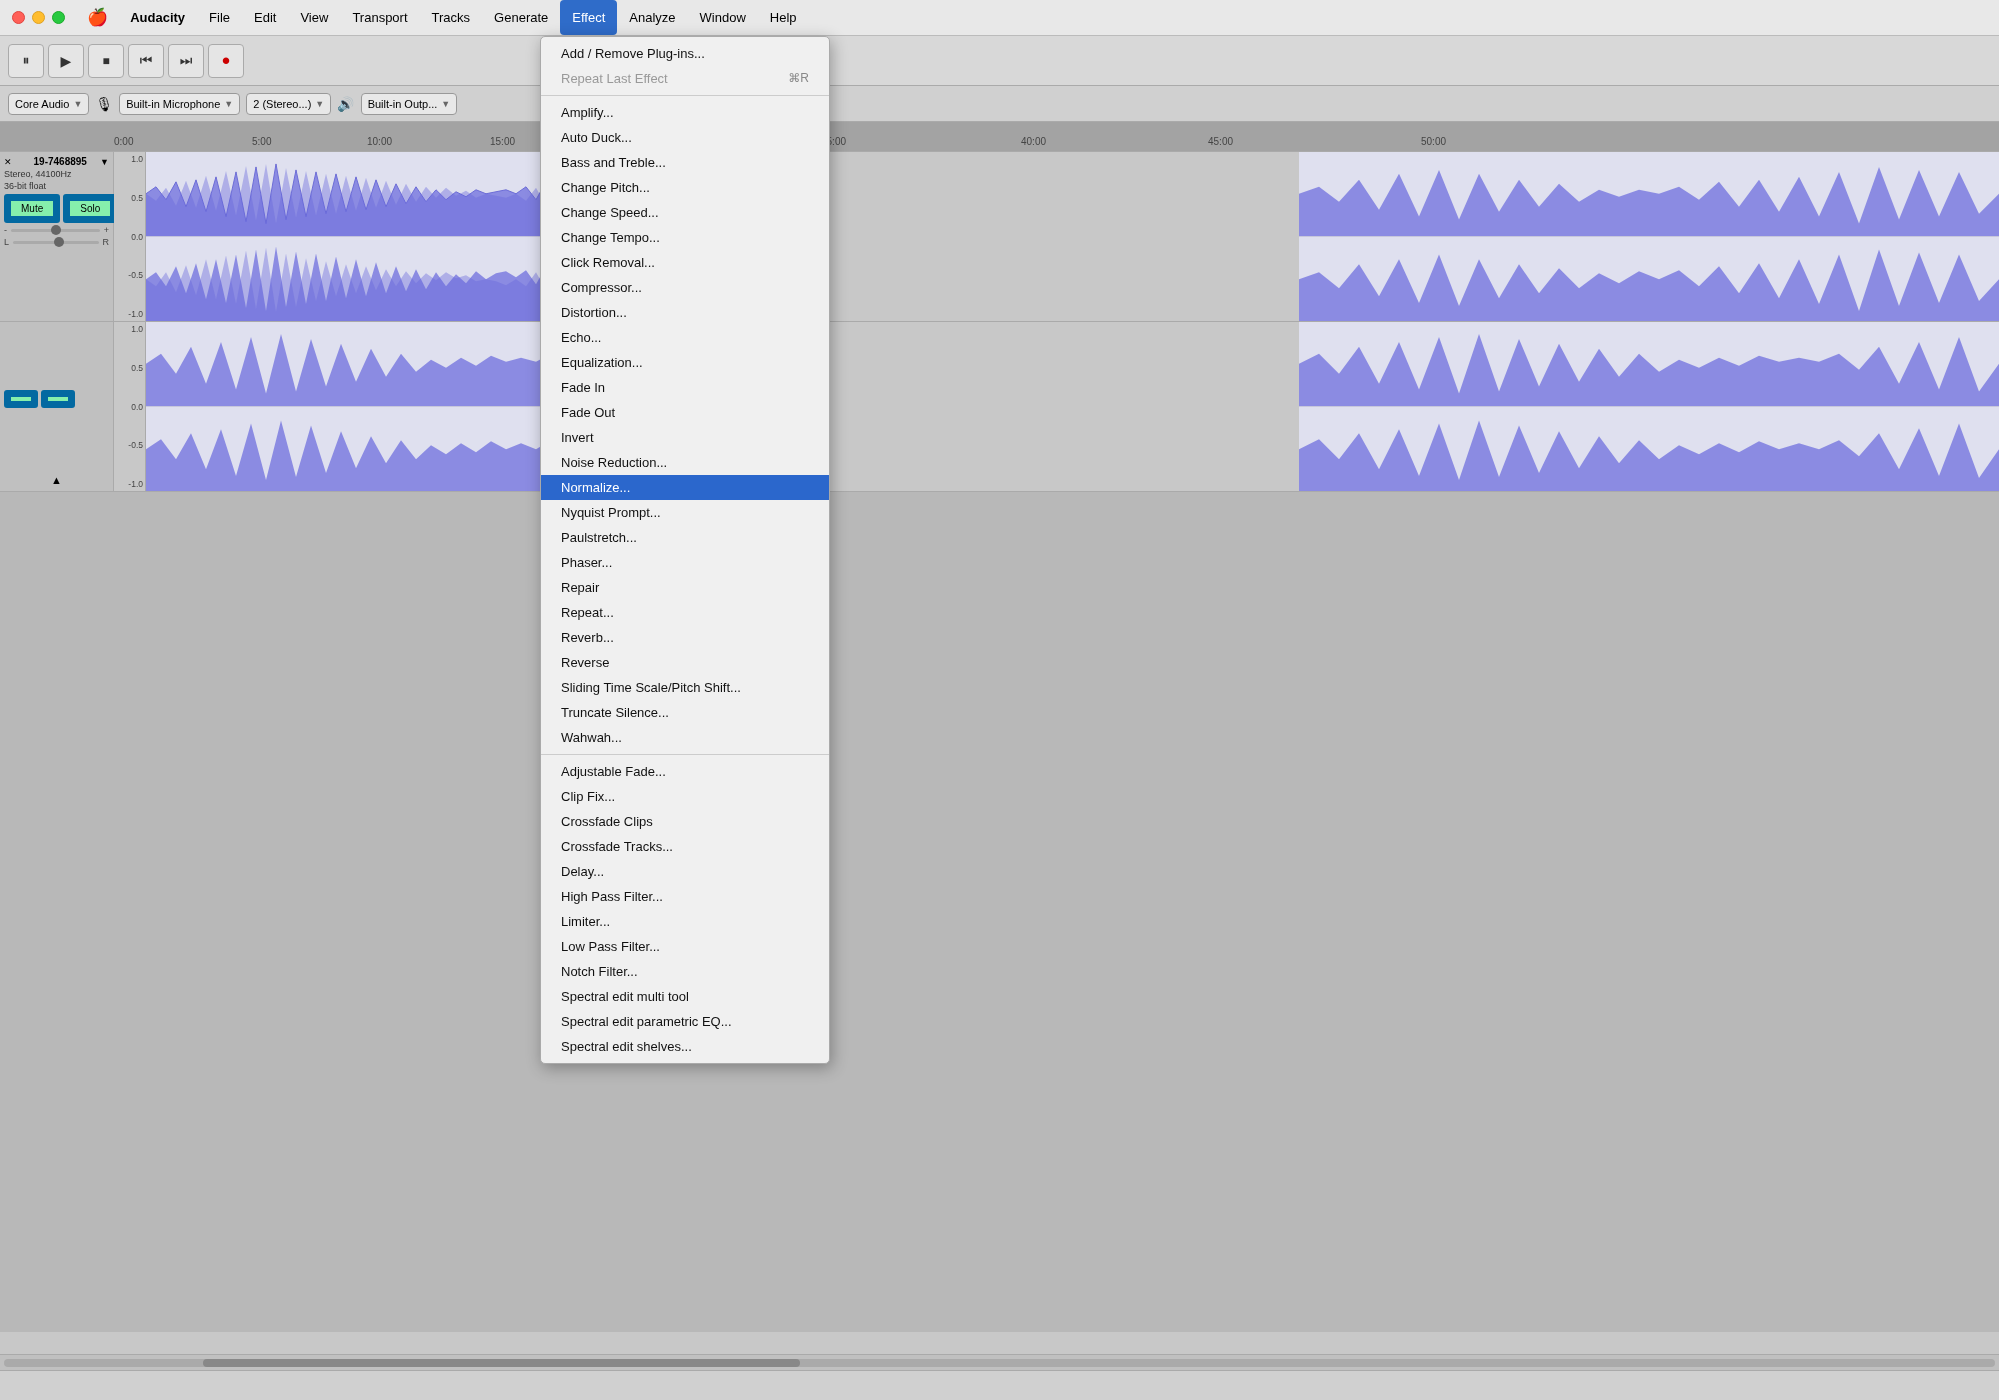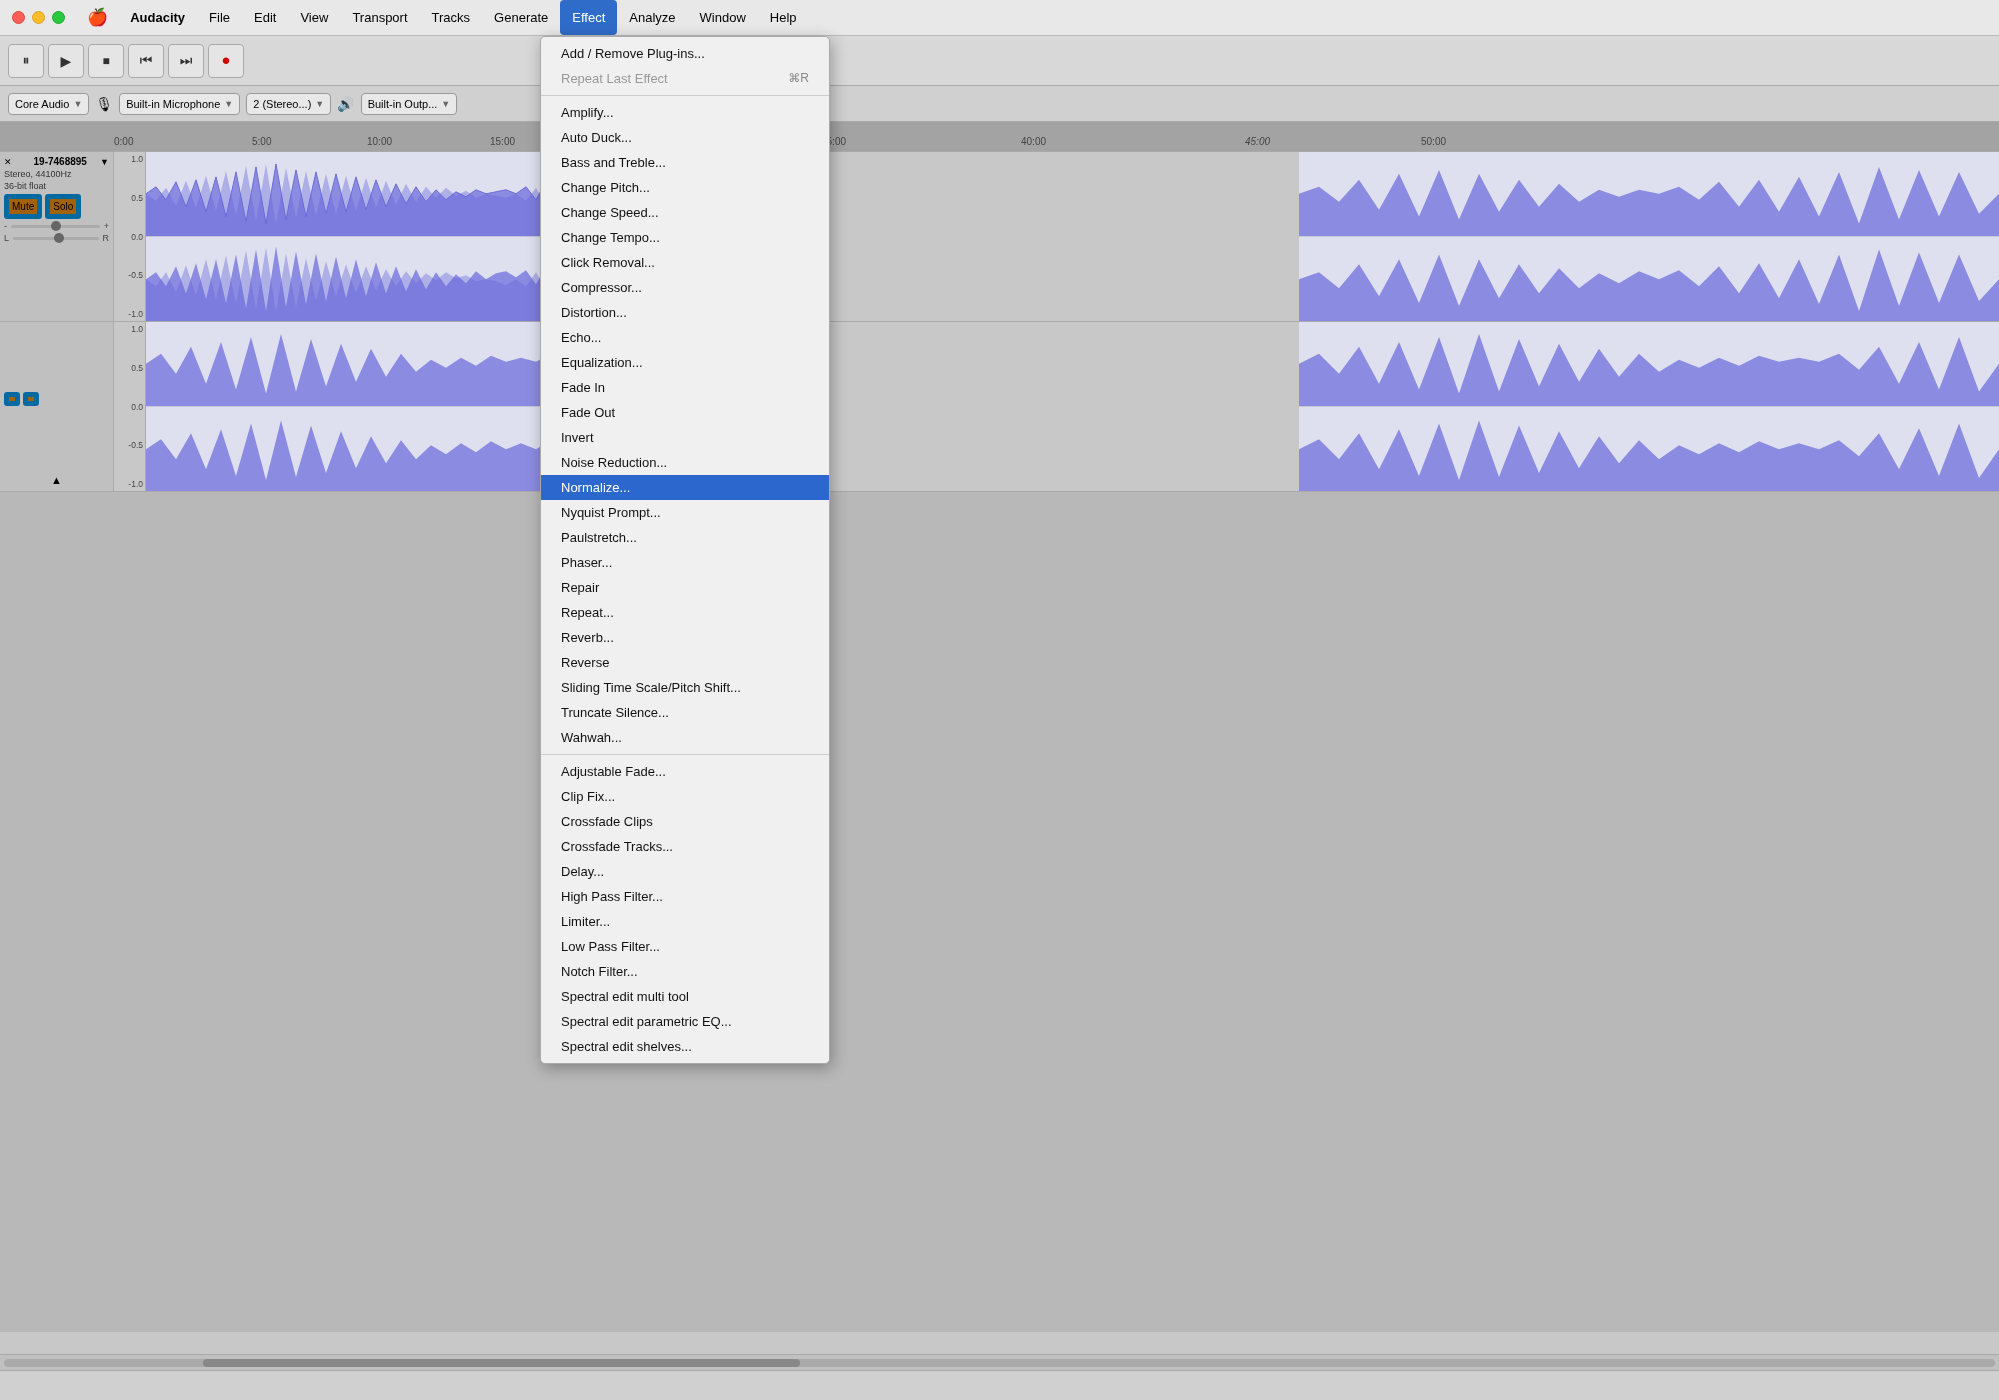--- a/index.html
+++ b/index.html
@@ -117,23 +117,23 @@
       overflow: hidden;
     }
 
     
     .main-area {
       display: flex;
       height: calc(1400px - 36px - 50px - 36px - 30px - 30px);
       background: #c0c0c0;
     }
     .track-btn {
-      padding: 2px 3px;
-      background: #a16207;
-      border: 5px solid #0369a1;
+      padding: 2px 10px;
+      background: #86efac;
+      border: 7px solid #0369a1;
       border-radius: 3px;
       font-size: 10px;
       cursor: pointer;
     }
     .gain-slider-area {
       display: flex;
       align-items: center;
       gap: 4px;
       font-size: 9px;
       color: #444;
@@ -320,21 +320,21 @@
   <div style="position:absolute; left:114px; right:527px; height:100%; display:flex; align-items:flex-end; overflow:hidden;">
     <span style="position:absolute;left:0;font-size:10px;color:#444;">0:00</span>
     <span style="position:absolute;left:138px;font-size:10px;color:#444;">5:00</span>
     <span style="position:absolute;left:253px;font-size:10px;color:#444;">10:00</span>
     <span style="position:absolute;left:376px;font-size:10px;color:#444;">15:00</span>
   </div>
 
   <div style="position:absolute; left:641px; right:0; height:100%; display:flex; align-items:flex-end; overflow:hidden;">
     <span style="position:absolute;left:180px;font-size:10px;color:#444;">35:00</span>
     <span style="position:absolute;left:380px;font-size:10px;color:#444;">40:00</span>
-    <span style="position:absolute;left:604px;font-size:10px;color:#444;font-style:italic;">45:00</span>
+    <span style="position:absolute;left:567px;font-size:10px;color:#444;">45:00</span>
     <span style="position:absolute;left:780px;font-size:10px;color:#444;">50:00</span>
   </div>
 </div>
 
 <div class="main-area" style="position:relative; height:1180px;">
 
   <div style="display:flex; flex-direction:column; width:100%;">
 
     <div style="display:flex; height:170px; border-bottom:1px solid #aaa;">
 

